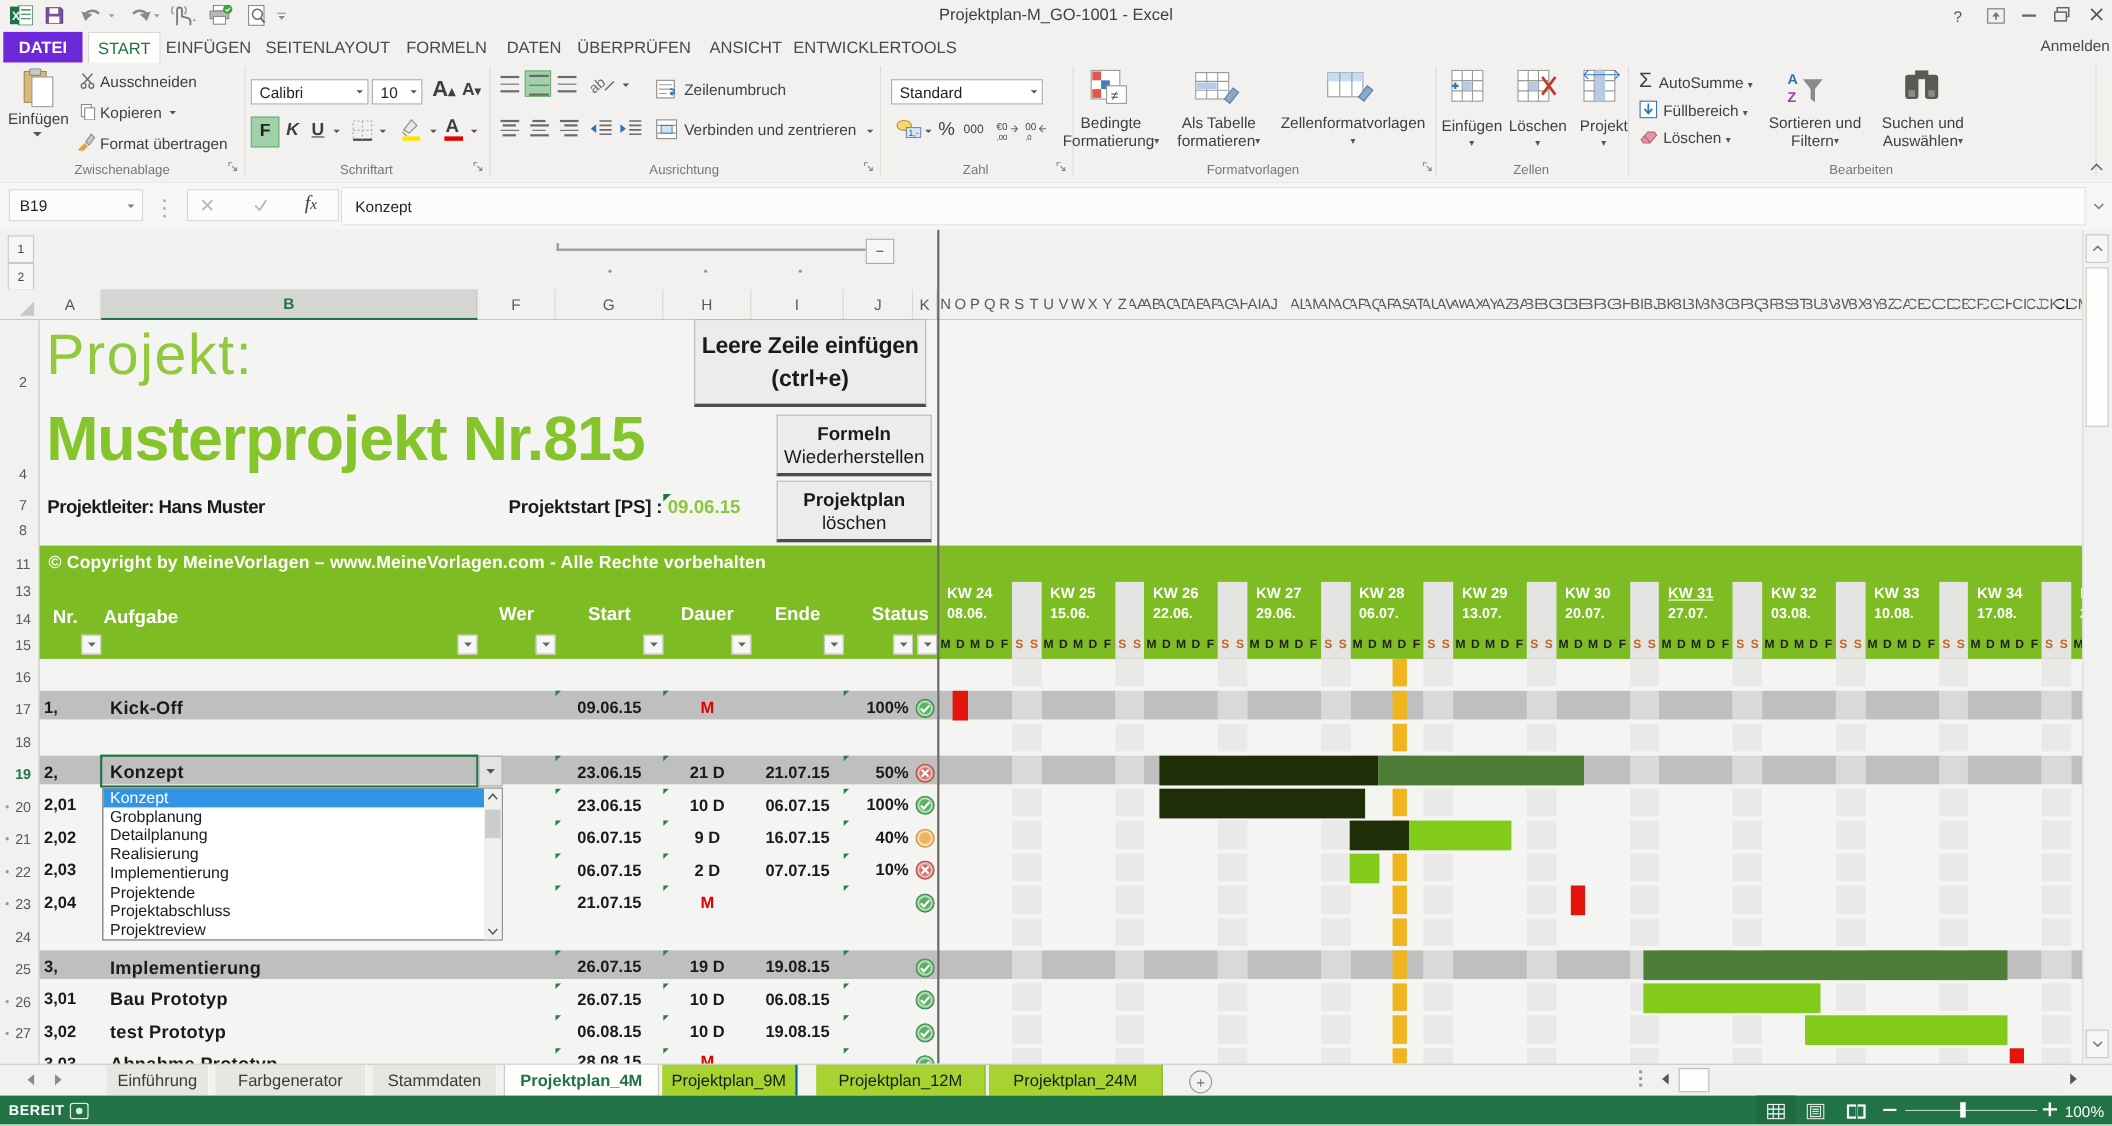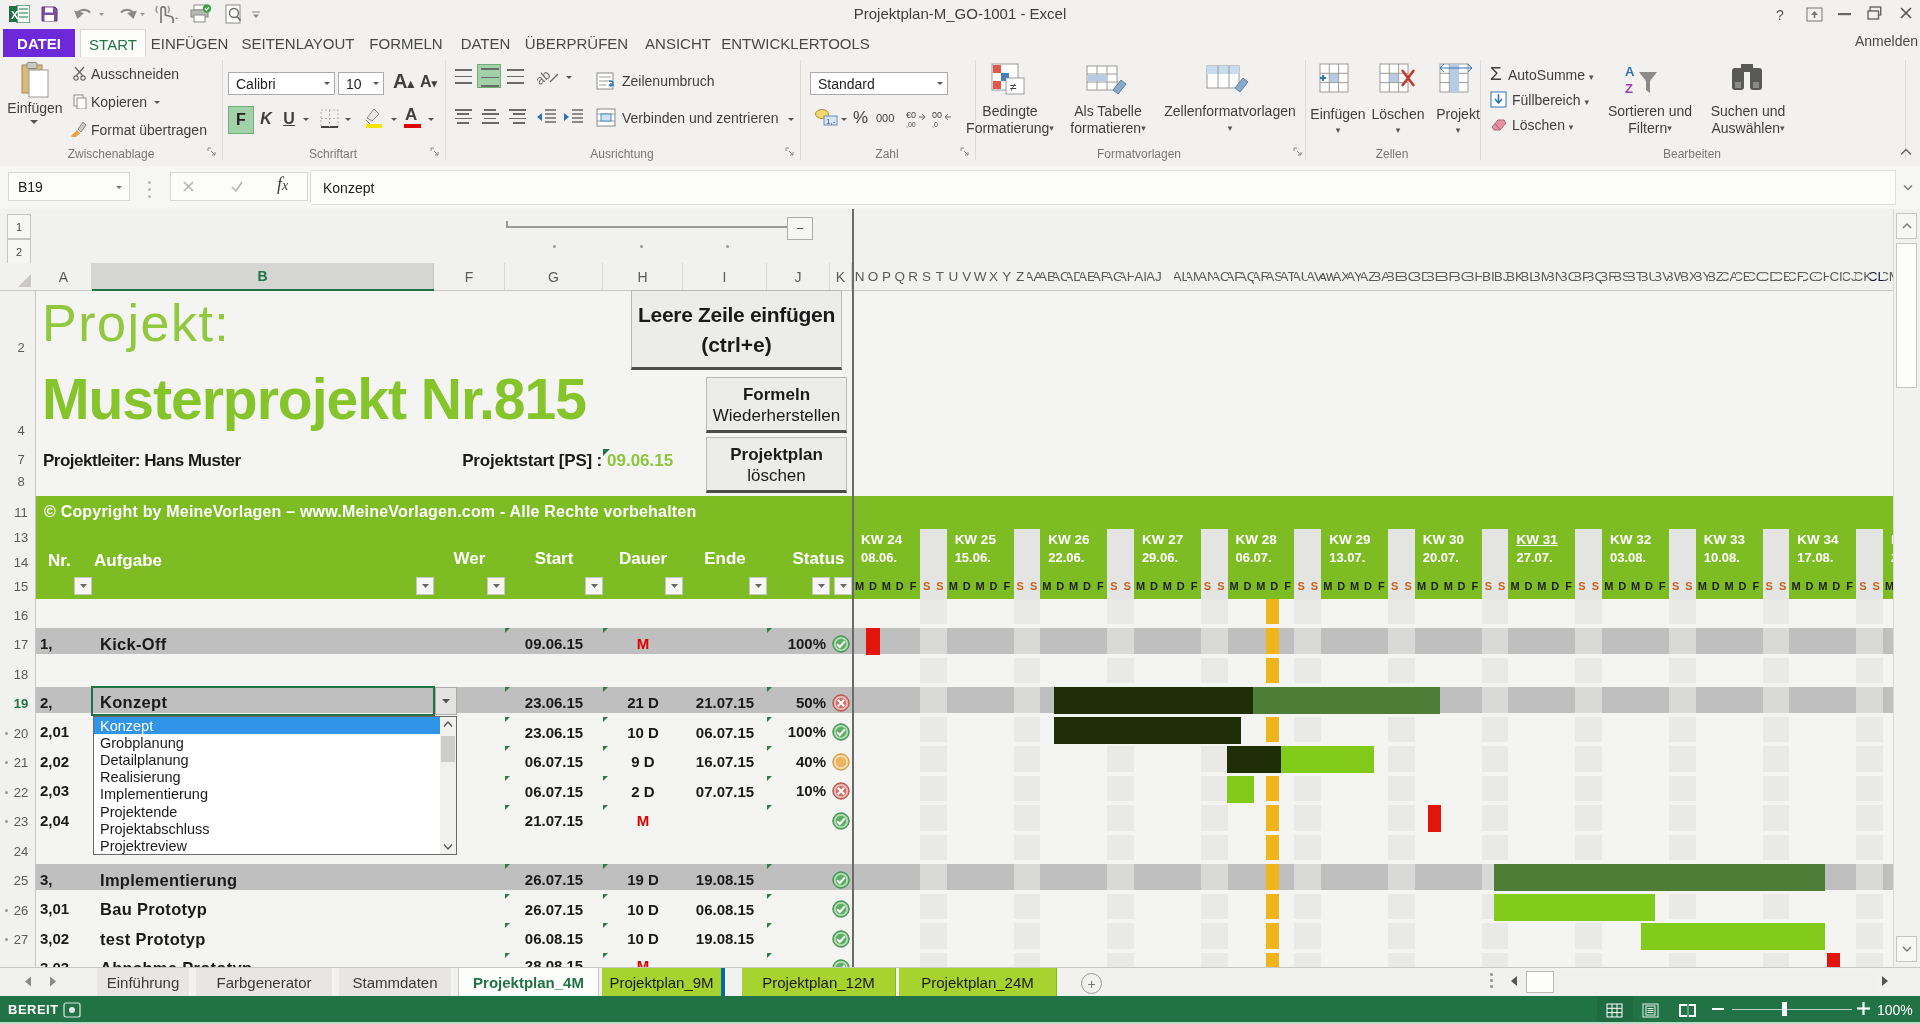--- a/index.html
+++ b/index.html
@@ -1089,21 +1089,21 @@
   </div>
 <div class="ab" style="left:0;top:967px;width:1920px;height:29px;background:#f1f1ef;border-top:1px solid #c8c7c4;box-sizing:border-box;"></div>
 <svg class="ab" style="left:24px;top:976px" width="40" height="11" viewBox="0 0 40 11">
     <path d="M7 0.5 L1 5.5 L7 10.5 z" fill="#8a8a88"></path>
     <path d="M26 0.5 L32 5.5 L26 10.5 z" fill="#8a8a88"></path>
   </svg>
 <div class="ab ct" style="left:97px;top:968px;width:94px;height:28px;background:#e7e6e3;border-right:2px solid #f4f4f2;color:#3a3a3a;font-size:15px;box-sizing:border-box;">Einführung</div>
 <div class="ab ct" style="left:196px;top:968px;width:138px;height:28px;background:#e7e6e3;border-right:2px solid #f4f4f2;color:#3a3a3a;font-size:15px;box-sizing:border-box;">Farbgenerator</div>
 <div class="ab ct" style="left:339px;top:968px;width:114px;height:28px;background:#e7e6e3;border-right:2px solid #f4f4f2;color:#3a3a3a;font-size:15px;box-sizing:border-box;">Stammdaten</div>
 <div class="ab ct b" style="left:458px;top:968px;width:141px;height:28px;background:#fdfdfc;border-left:1px solid #c8c7c4;border-right:1px solid #c8c7c4;color:#217346;font-size:15px;box-sizing:border-box;">Projektplan_4M</div>
-<div class="ab ct" style="left:602px;top:968px;width:123px;height:28px;background:#a6d32f;border-right:4px solid #0369a1;color:#1a1a1a;font-size:15px;box-sizing:border-box;">Projektplan_9M</div>
+<div class="ab ct" style="left:602px;top:968px;width:123px;height:28px;background:#a6d32f;border-right:2px solid #0369a1;color:#1a1a1a;font-size:15px;box-sizing:border-box;">Projektplan_9M</div>
 <div class="ab ct" style="left:742px;top:968px;width:154px;height:28px;background:#a6d32f;border-right:1px solid #8ab527;color:#1a1a1a;font-size:15px;box-sizing:border-box;">Projektplan_12M</div>
 <div class="ab ct" style="left:899px;top:968px;width:158px;height:28px;background:#a6d32f;border-right:1px solid #8ab527;color:#1a1a1a;font-size:15px;box-sizing:border-box;">Projektplan_24M</div>
 <div class="ab ct" style="left:1081px;top:973px;width:19px;height:19px;border:1px solid #9a9a98;border-radius:50%;color:#777;font-size:14px;">+</div>
 <div class="ab" style="left:1490px;top:973px;width:2.5px;height:2.5px;background:#9a9a98;border-radius:50%;"></div>
 <div class="ab" style="left:1490px;top:979px;width:2.5px;height:2.5px;background:#9a9a98;border-radius:50%;"></div>
 <div class="ab" style="left:1490px;top:985px;width:2.5px;height:2.5px;background:#9a9a98;border-radius:50%;"></div>
 <svg class="ab" style="left:1509px;top:975px" width="10" height="12" viewBox="0 0 10 12">
     <path d="M8 1 L2 6 L8 11" fill="#555"></path>
   </svg>
 <div class="ab" style="left:1524px;top:970px;width:351px;height:24px;background:#f0f0ee;"></div>

